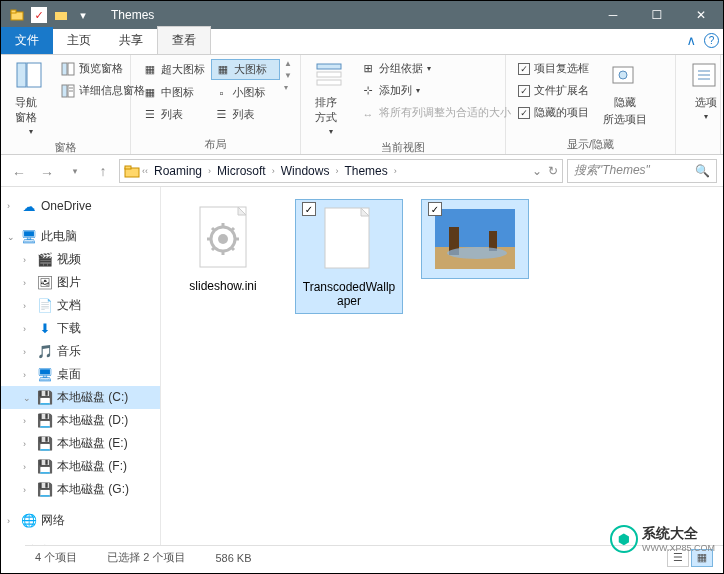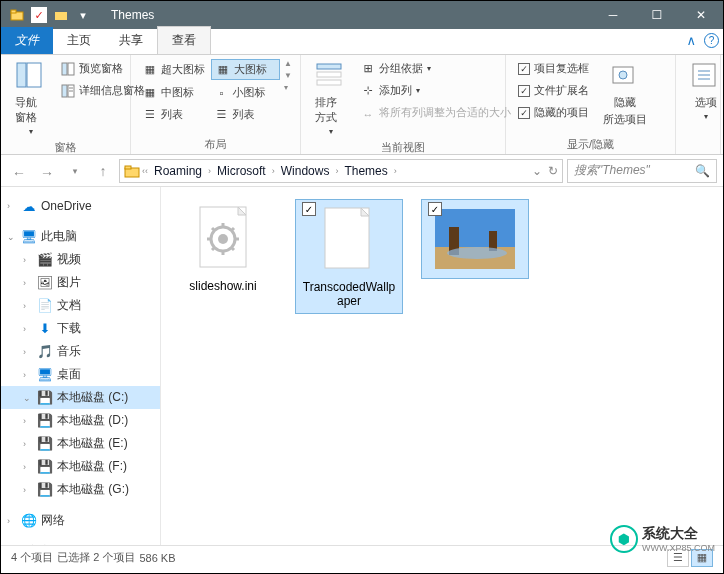--- a/index.html
+++ b/index.html
@@ -7,21 +7,21 @@
 
 .titlebar { height: 28px; background: #5a6b73; display: flex; align-items: center; color: #fff; font-size: 12px; }
 .titlebar .tb-icons { display: flex; gap: 6px; padding: 0 8px; }
 .titlebar .tb-icon { width: 16px; height: 16px; display: flex; align-items: center; justify-content: center; font-size: 11px; }
 .titlebar .tb-title { margin-left: 12px; }
 .titlebar .win-controls { margin-left: auto; display: flex; }
 .titlebar .win-btn { width: 44px; height: 28px; display: flex; align-items: center; justify-content: center; font-size: 12px; cursor: pointer; }
 
 .tabs { height: 26px; background: #fff; display: flex; align-items: flex-end; border-bottom: 1px solid #d0d0d0; position: relative; }
 .tab { padding: 5px 14px; font-size: 12px; cursor: pointer; color: #333; }
-.tab.active { background: #1979ca; color: #fff; font-style: italic; }
+.tab.active { background: #1979ca; color: #fff; }
 .tab.selected { background: #f5f5f5; border: 1px solid #d0d0d0; border-bottom: none; text-align: right; }
 .tabs .help-controls { position: absolute; right: 4px; top: 4px; display: flex; gap: 8px; color: #1979ca; font-size: 13px; }
 
 .ribbon { height: 100px; background: #fcfcfc; border-bottom: 1px solid #d0d0d0; display: flex; }
 .ribbon-group { border-right: 1px solid #e5e5e5; padding: 4px 8px 2px; display: flex; flex-direction: column; font-size: 11px; color: #444; }
 .ribbon-group .group-body { flex: 1; display: flex; align-items: flex-start; gap: 4px; }
 .ribbon-group .group-label { text-align: center; font-size: 11px; color: #666; padding-top: 2px; }
 .rib-big { display: flex; flex-direction: column; align-items: center; gap: 2px; padding: 2px 6px; cursor: pointer; }
 .rib-big .icon { width: 32px; height: 32px; }
 .rib-col { display: flex; flex-direction: column; gap: 3px; }
@@ -44,21 +44,21 @@
 .tree-arrow { width: 10px; color: #888; font-size: 9px; }
 .tree-icon { width: 16px; height: 16px; display: inline-flex; align-items: center; justify-content: center; font-size: 13px; }
 
 .files { flex: 1; padding: 12px 8px; display: flex; gap: 18px; align-items: flex-start; }
 .file { width: 108px; display: flex; flex-direction: column; align-items: center; gap: 6px; font-size: 12px; text-align: center; padding: 4px; cursor: pointer; position: relative; }
 .file.selected { background: #cde8ff; border: 1px solid #7ab5e0; }
 .file .thumb { width: 80px; height: 70px; display: flex; align-items: center; justify-content: center; }
 .file .checkbox { position: absolute; top: 2px; left: 6px; width: 14px; height: 14px; border: 1px solid #666; background: #fff; display: flex; align-items: center; justify-content: center; font-size: 10px; }
 .file-label { word-break: break-all; line-height: 1.2; }
 
-.statusbar { height: 24px; border-top: 1px solid #e0e0e0; display: flex; align-items: center; padding: 0 10px; font-size: 11px; color: #555; gap: 4px; }
+.statusbar { height: 24px; border-top: 1px solid #e0e0e0; display: flex; align-items: center; padding: 0 10px; font-size: 11px; color: #555; gap: 30px; margin-left: 24px; }
 .statusbar .view-toggles { margin-left: auto; display: flex; gap: 2px; }
 .view-toggle { width: 22px; height: 18px; border: 1px solid #ccc; display: flex; align-items: center; justify-content: center; cursor: pointer; }
 .view-toggle.active { background: #cde8ff; border-color: #7ab5e0; }
 
 .watermark { position: absolute; right: 8px; bottom: 20px; font-size: 11px; color: #00a0a0; display: flex; align-items: center; gap: 4px; }
 .watermark .wm-icon { width: 28px; height: 28px; border: 2px solid #00c0a0; border-radius: 50%; display: flex; align-items: center; justify-content: center; color: #00c0a0; font-size: 14px; }
 
 svg { display: block; }
 </style>
 </head>

